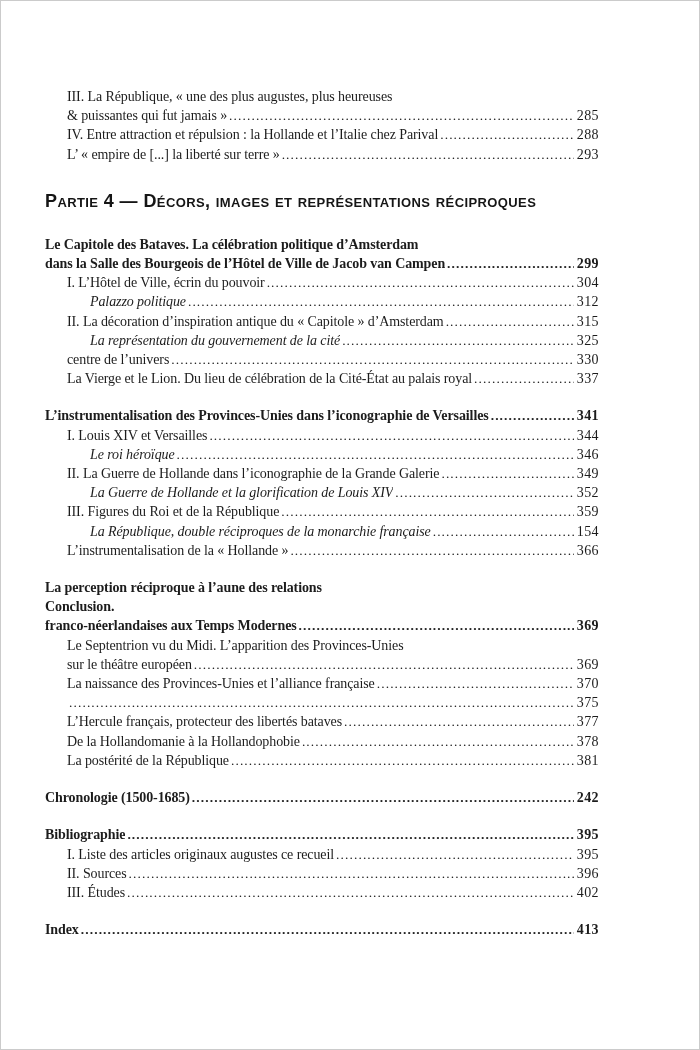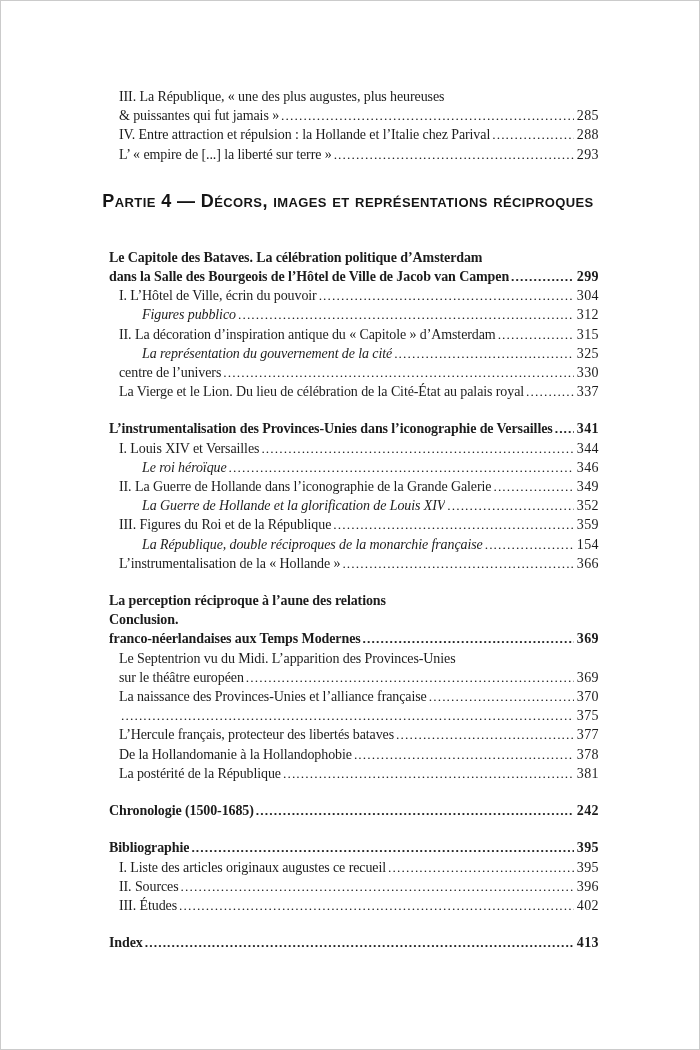--- a/index.html
+++ b/index.html
@@ -6,42 +6,41 @@
   body {
     width: 700px; height: 1050px;
     background: #ffffff;
     font-family: "Liberation Serif", "DejaVu Serif", serif;
   }
   .page {
     box-sizing: border-box;
     width: 700px; height: 1050px;
     border: 1px solid #cbcbcb;
     background: #ffffff;
-    padding: 86px 100px 0 96px;
+    padding: 86px 100px 0 44px;
     overflow: hidden;
     color: #1c1c1c;
     font-size: 14px;
     line-height: 19.2px;
     letter-spacing: -0.1px;
   }
   .toc-block { margin-top: 18px; }
   .toc-block:first-child { margin-top: 0; }
   .part-heading {
     font-family: "Liberation Sans", "DejaVu Sans", sans-serif;
     font-variant: small-caps;
     font-weight: 700;
     font-size: 18px;
     line-height: 21px;
     letter-spacing: 0.4px;
     color: #151515;
-    margin: 27px 0 36px 0;
+    margin: 27px 0 23px 0;
     white-space: nowrap;
-    text-align: center;
-  }
-  .entry.indent-0 { margin-left: 12px; }
+  }
+  .entry.indent-0 { margin-left: 0; }
   .entry.indent-1 { margin-left: 22px; }
   .entry.indent-2 { margin-left: 45px; }
   .entry.bold { font-weight: 700; }
   .entry.italic .label { font-style: italic; }
   .row { display: flex; align-items: baseline; }
   .label { flex: 0 1 auto; min-width: 0; overflow: hidden; white-space: nowrap; }
   .label i { font-style: italic; }
   .leader {
     flex: 1 1 8px; min-width: 8px;
     overflow: hidden; white-space: nowrap;
@@ -100,21 +99,21 @@
         </div>
         <div class="entry indent-1">
           <div class="row">
             <span class="label"><span>I. L’Hôtel de Ville, écrin du pouvoir</span></span>
             <span class="leader"></span>
             <span class="page-num">304</span>
           </div>
         </div>
         <div class="entry indent-2 italic">
           <div class="row">
-            <span class="label"><span>Figures pubblico</span></span>
+            <span class="label"><span>Palazzo politique</span></span>
             <span class="leader"></span>
             <span class="page-num">312</span>
           </div>
         </div>
         <div class="entry indent-1">
           <div class="row">
             <span class="label"><span>II. La décoration d’inspiration antique du « Capitole » d’Amsterdam</span></span>
             <span class="leader"></span>
             <span class="page-num">315</span>
           </div>

